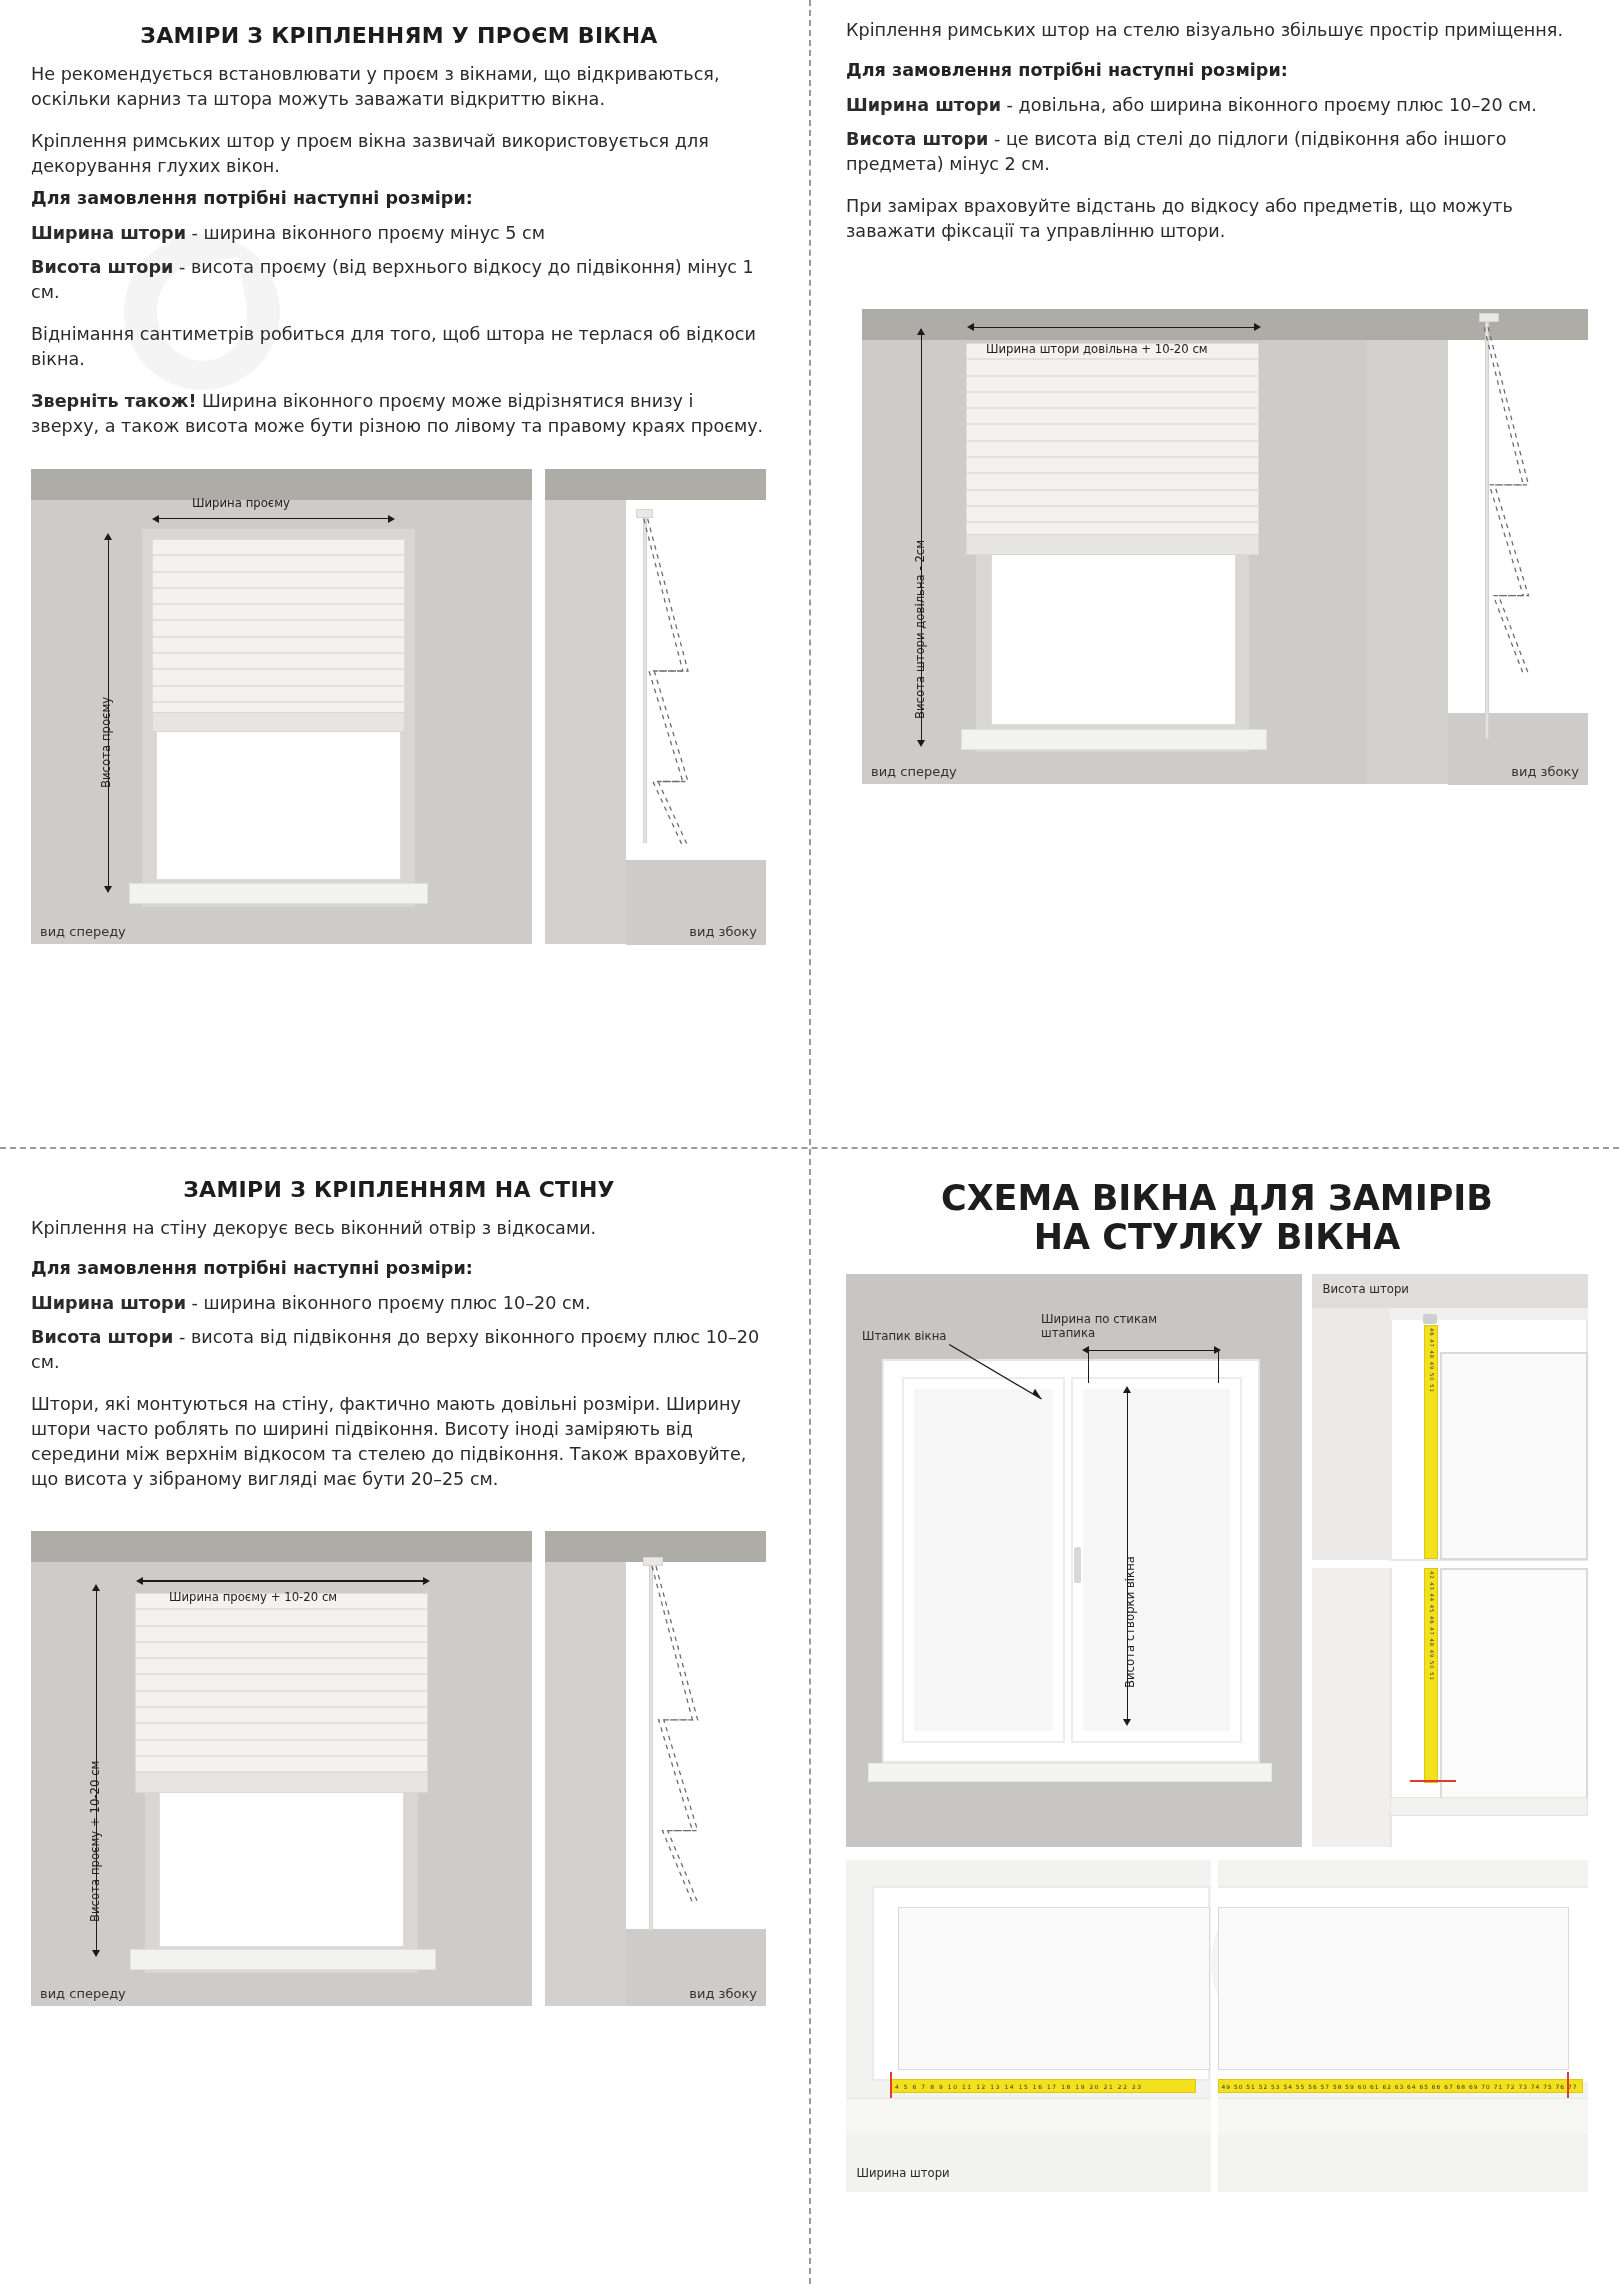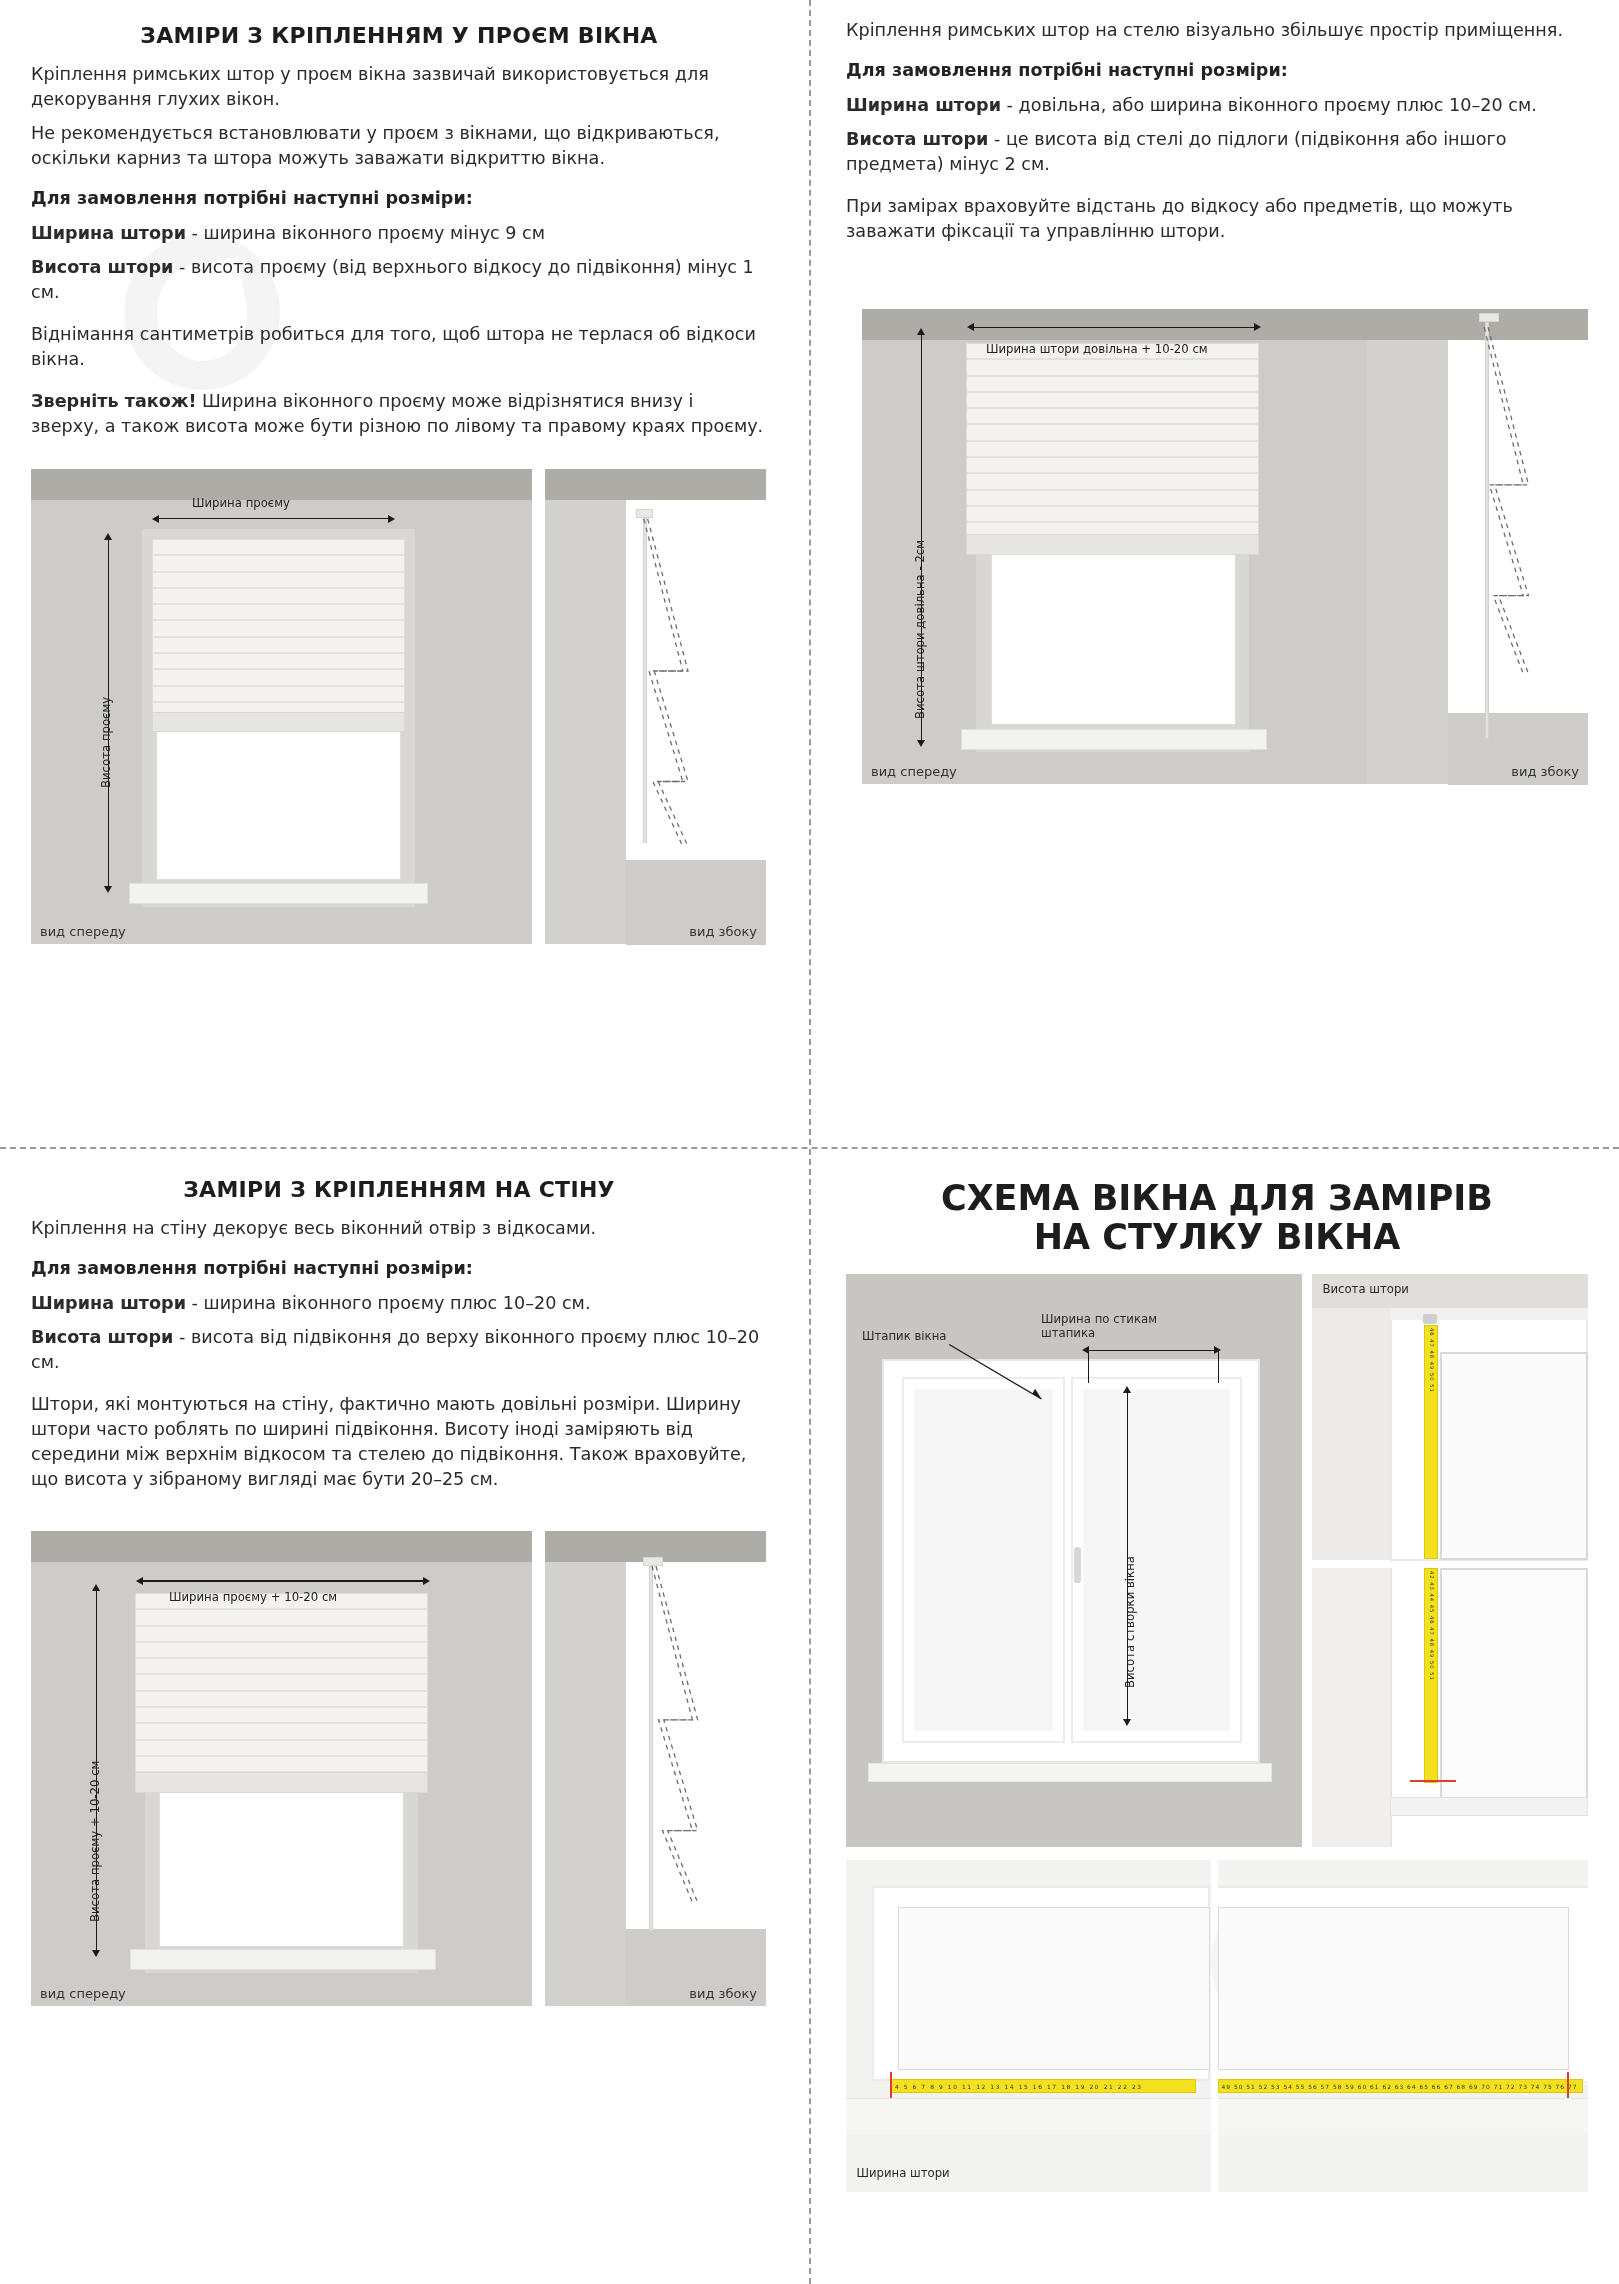--- a/index.html
+++ b/index.html
@@ -117,24 +117,24 @@
 
   <div class="wm" id="wm1">
       <div class="leaf"></div>
     </div>
   <div class="wm" id="wm2">
       <div class="leaf"></div>
     </div>
 
   <div class="quad" id="q-tl">
     <h2 class="section-title">ЗАМІРИ З КРІПЛЕННЯМ У ПРОЄМ ВІКНА</h2>
+    <p class="para">Не рекомендується встановлювати у проєм з вікнами, що відкриваються, оскільки карниз та штора можуть заважати відкриттю вікна.</p>
     <p class="para tight">Кріплення римських штор у проєм вікна зазвичай використовується для декорування глухих вікон.</p>
-    <p class="para">Не рекомендується встановлювати у проєм з вікнами, що відкриваються, оскільки карниз та штора можуть заважати відкриттю вікна.</p>
     <p class="sub-head">Для замовлення потрібні наступні розміри:</p>
-    <p class="para tight"><span class="b">Ширина штори</span><span> - ширина віконного проєму мінус 9 см</span></p>
+    <p class="para tight"><span class="b">Ширина штори</span><span> - ширина віконного проєму мінус 5 см</span></p>
     <p class="para"><span class="b">Висота штори</span><span> - висота проєму (від верхнього відкосу до підвіконня) мінус 1 см.</span></p>
     <p class="para">Віднімання сантиметрів робиться для того, щоб штора не терлася об відкоси вікна.</p>
     <p class="para"><span class="b">Зверніть також!</span><span> Ширина віконного проєму може відрізнятися внизу і зверху, а також висота може бути різною по лівому та правому краях проєму.</span></p>
 
     <div class="illus" style="height:495px; position:relative;">
 
       <div style="position:absolute; left:0; top:13px; width:501px; height:475px; background:#c8c7c3;">
         <div class="ceiling" style="left:0; top:0; width:501px; height:31px; background:#adaca7;"></div>
         <div style="position:absolute; left:0; top:31px; width:501px; height:444px; background:#cdccc8;"></div>
 

